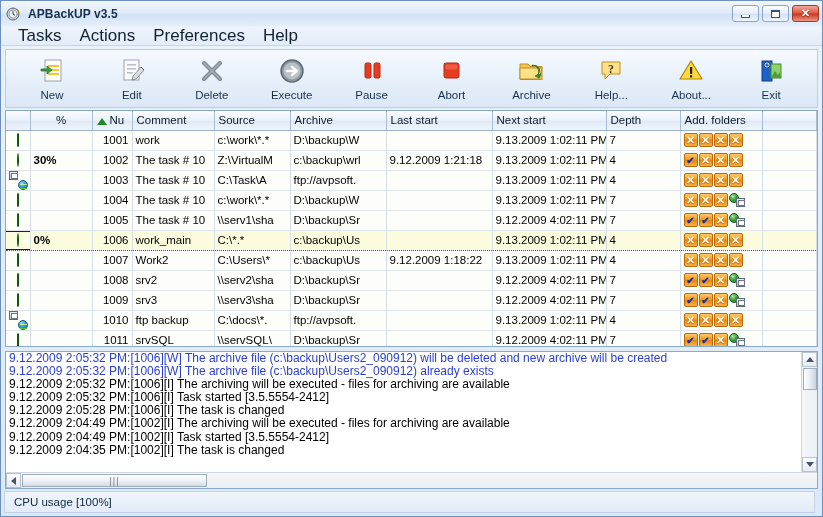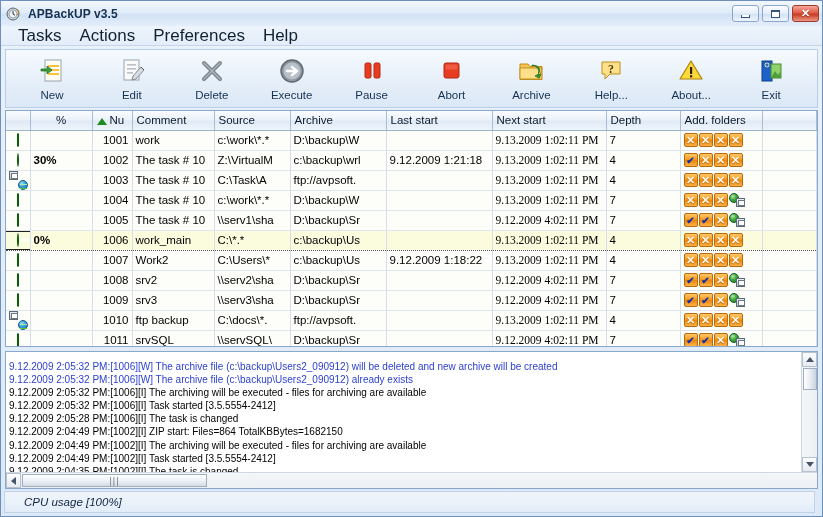--- a/index.html
+++ b/index.html
@@ -110,21 +110,21 @@
     font-size: 11.5px; color: #000;
     padding: 0 3px;
     white-space: nowrap; overflow: hidden;
     background: #fdfdfa;
   }
   tr.sel td { background: #fbfbdd; }
   tr.sel td:first-child { box-shadow: inset 0 1px 0 #222, inset 0 -1px 0 #222; }
   tr.sel td { border-top: 1px dotted #555; border-bottom: 1px dotted #555; }
   td.num { text-align: right; padding-right: 5px; }
   td.pct { color: #1414c8; font-weight: bold; font-size: 11.5px; padding-left:5px;}
-  td.next { color: #e00000; font-family: Liberation Serif, serif; }
+  td.next { color: #e00000; }
   td.icons { padding: 0 3px; }
   td.stat { text-align:center; padding:0; }
 
   .col-stat  { width: 24px; }
   .col-pct   { width: 62px; }
   .col-nu    { width: 40px; }
   .col-com   { width: 82px; }
   .col-src   { width: 76px; }
   .col-arc   { width: 96px; }
   .col-last  { width: 106px; }
@@ -214,23 +214,23 @@
     flex: 1 1 auto;
     border:1px solid #8aa8c9;
     background:#fff;
     display:flex; flex-direction:column; position:relative;
     overflow:hidden;
   }
   .log-body{
     flex:1 1 auto; display:flex; overflow:hidden;
   }
   .log-lines{
-    flex:1 1 auto; padding:8px 3px; overflow:hidden;
+    flex:1 1 auto; padding:0 3px; overflow:hidden;
     font-family: "Liberation Sans", sans-serif;
-    font-size: 10px; line-height: 13.1px; color:#000;
+    font-size: 12px; line-height: 13.1px; color:#000;
     white-space: nowrap;
   }
   .log-lines div{ overflow:hidden; text-overflow:clip;}
   .log-lines .blue{ color:#2a3fcf; }
 
   .vscroll{
     flex:0 0 16px; width:16px;
     background: linear-gradient(to right,#f4f6f8,#eceff3);
     border-left:1px solid #cfd8e2;
     display:flex; flex-direction:column; align-items:center;
@@ -268,22 +268,22 @@
     font-size:9px;color:#6b7886;letter-spacing:1px;
   }
   .hs-rest{flex:1 1 auto;}
 
   
   .statusbar{
     flex:0 0 22px; height:22px; margin: 2px 7px 3px 3px;
     display:flex; align-items:center;
     border:1px solid #c0d2e7;
     background: linear-gradient(to bottom,#f0f5fb,#e2ecf8);
-    padding-left:19px;
-    font-size:11.5px; color:#102440;font-style:italic;
+    padding-left:9px;
+    font-size:11.5px; color:#102440;
   }
 </style>
 </head>
 <body>
 
 <div id="app">
 
   <div class="titlebar">
     <span class="app-icon">
       <svg width="16" height="16" viewBox="0 0 16 16">
@@ -703,21 +703,20 @@
   </div>
 
   <div class="log-wrap">
     <div class="log-body">
       <div class="log-lines" id="log-lines">
           <div class="blue">9.12.2009 2:05:32 PM:[1006][W] The archive file (c:\backup\Users2_090912) will be deleted and new archive will be created</div>
           <div class="blue">9.12.2009 2:05:32 PM:[1006][W] The archive file (c:\backup\Users2_090912) already exists</div>
           <div>9.12.2009 2:05:32 PM:[1006][I] The archiving will be executed - files for archiving are available</div>
           <div>9.12.2009 2:05:32 PM:[1006][I] Task started  [3.5.5554-2412]</div>
           <div>9.12.2009 2:05:28 PM:[1006][I] The task is changed</div>
-          <div>9.12.2009 2:04:49 PM:[1002][I] ZIP start: Files=864 TotalKBBytes=1682150</div>
           <div>9.12.2009 2:04:49 PM:[1002][I] The archiving will be executed - files for archiving are available</div>
           <div>9.12.2009 2:04:49 PM:[1002][I] Task started  [3.5.5554-2412]</div>
           <div>9.12.2009 2:04:35 PM:[1002][I] The task is changed</div>
         </div>
       <div class="vscroll">
         <span class="sb-arrow">
             <span class="tri-up"></span>
           </span>
         <span class="sb-thumb"></span>
         <span class="sb-track"></span>

